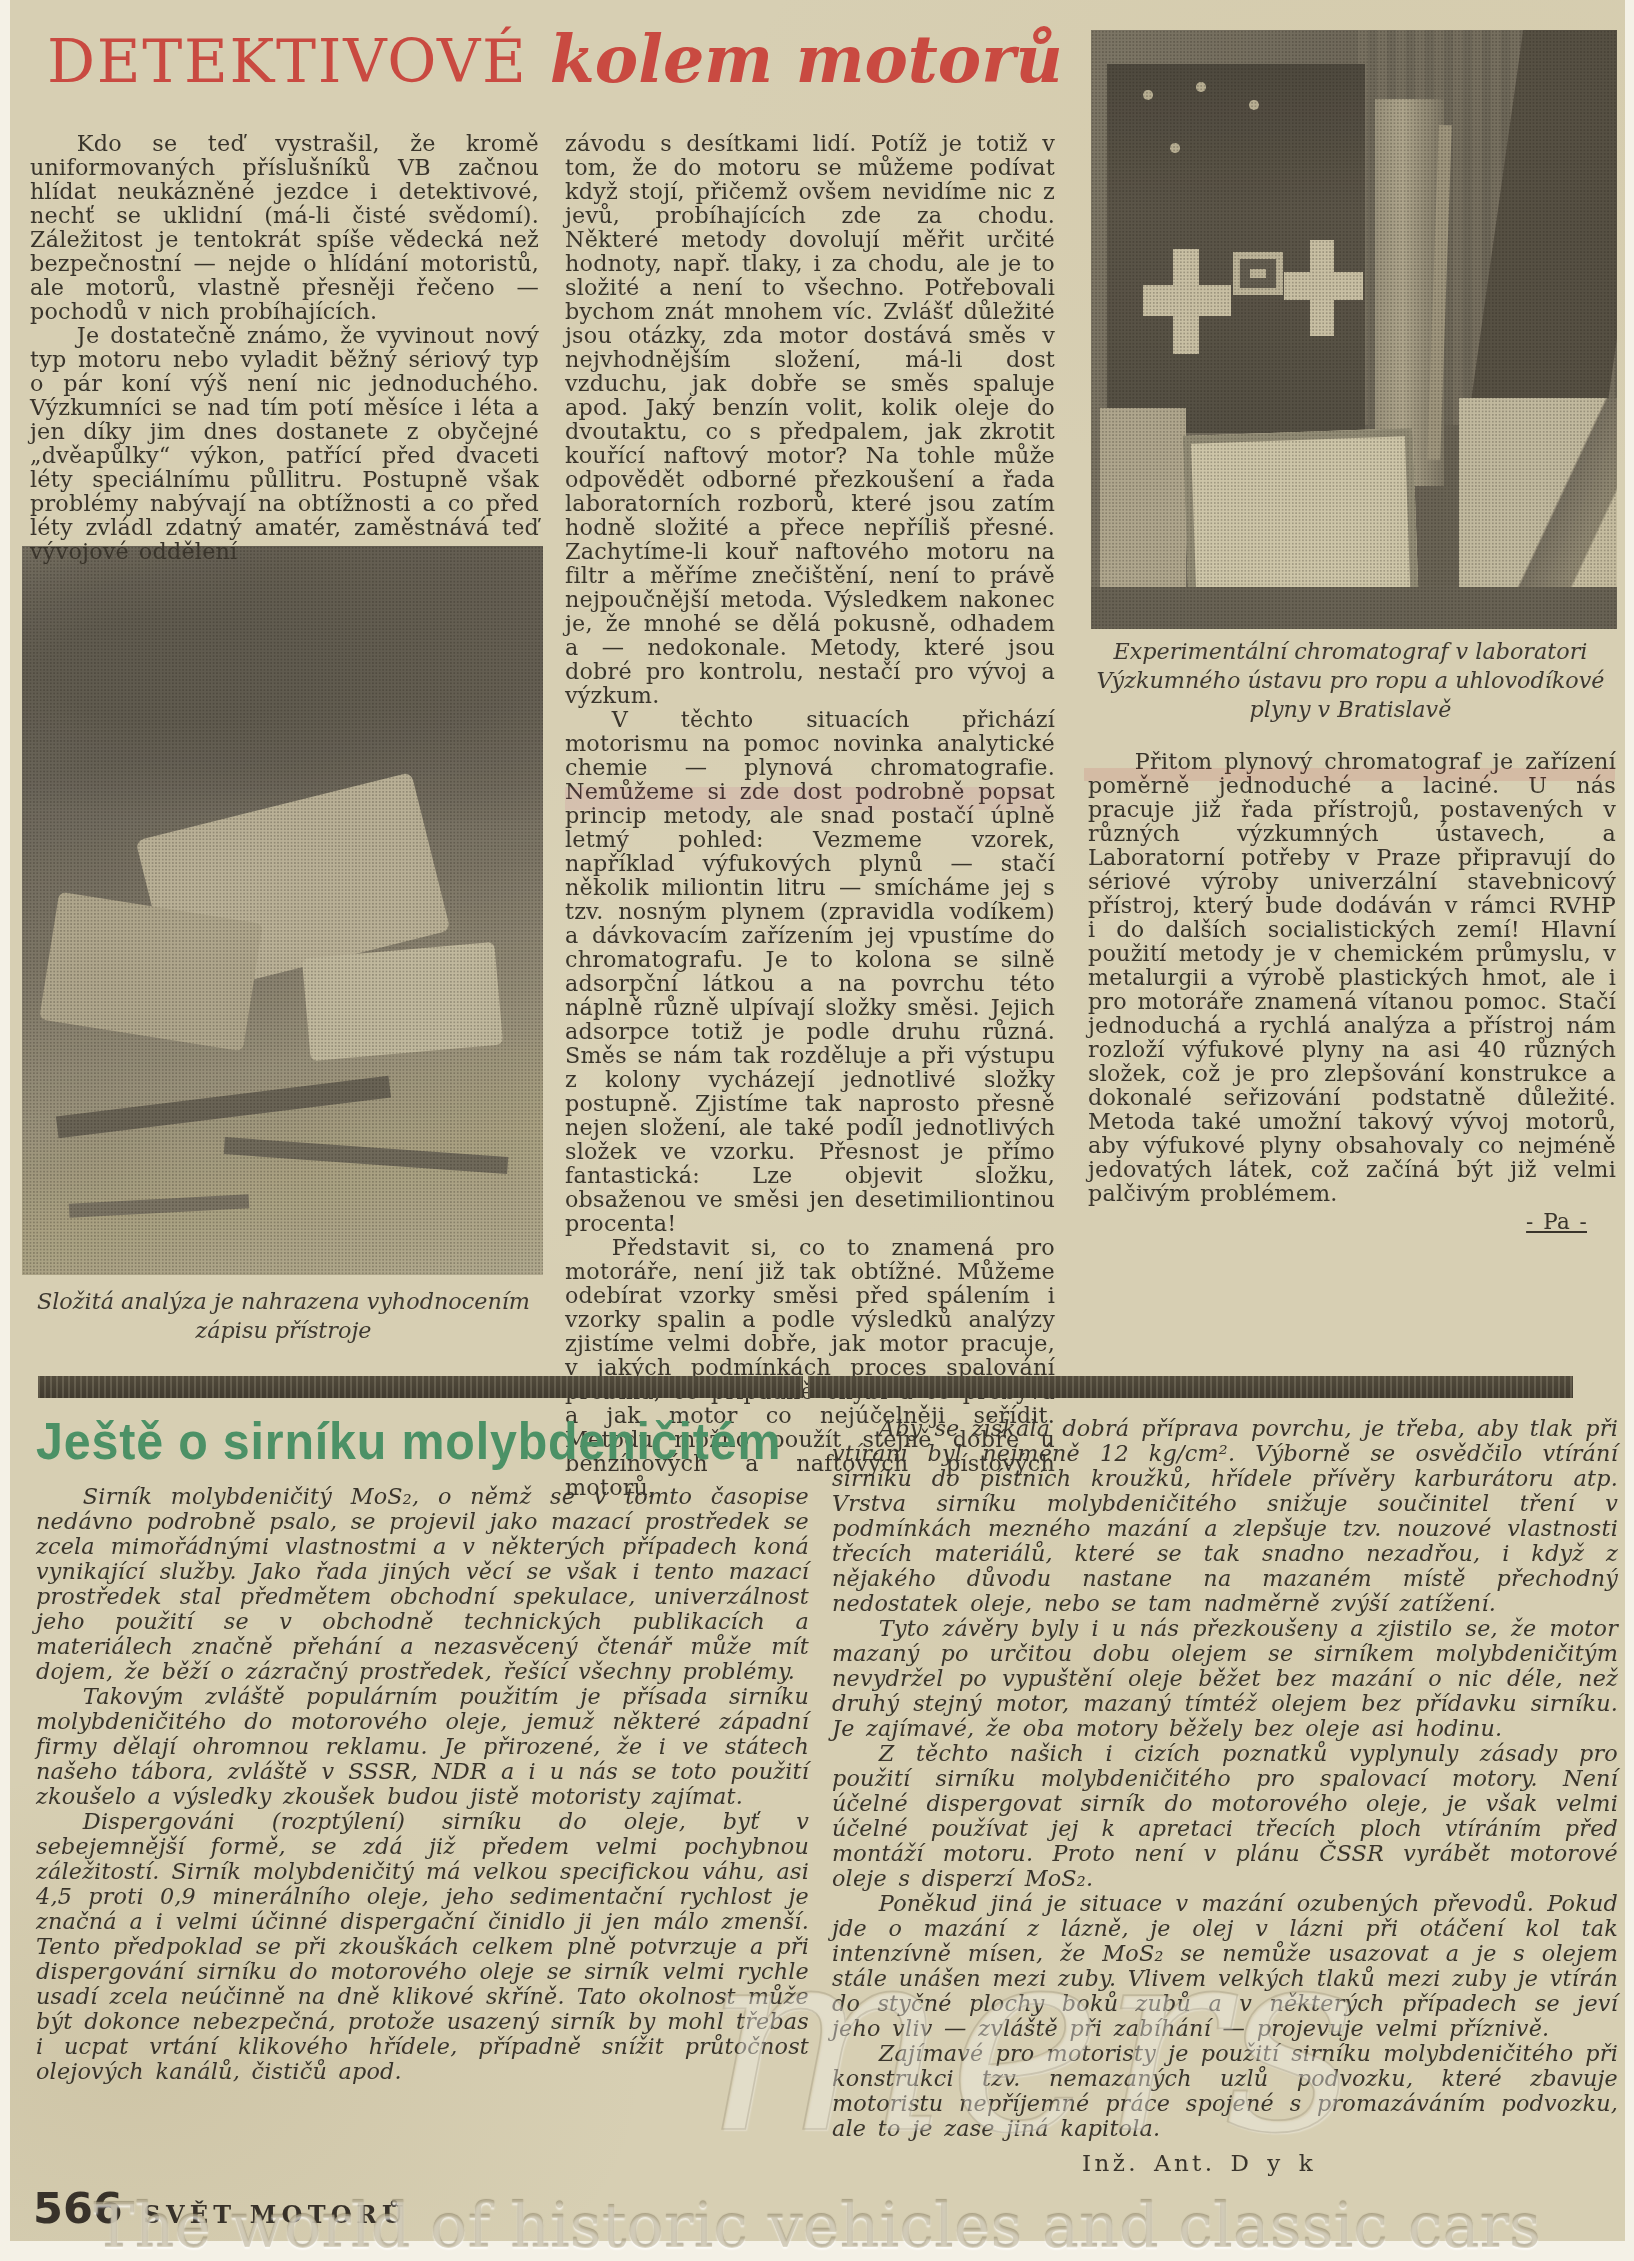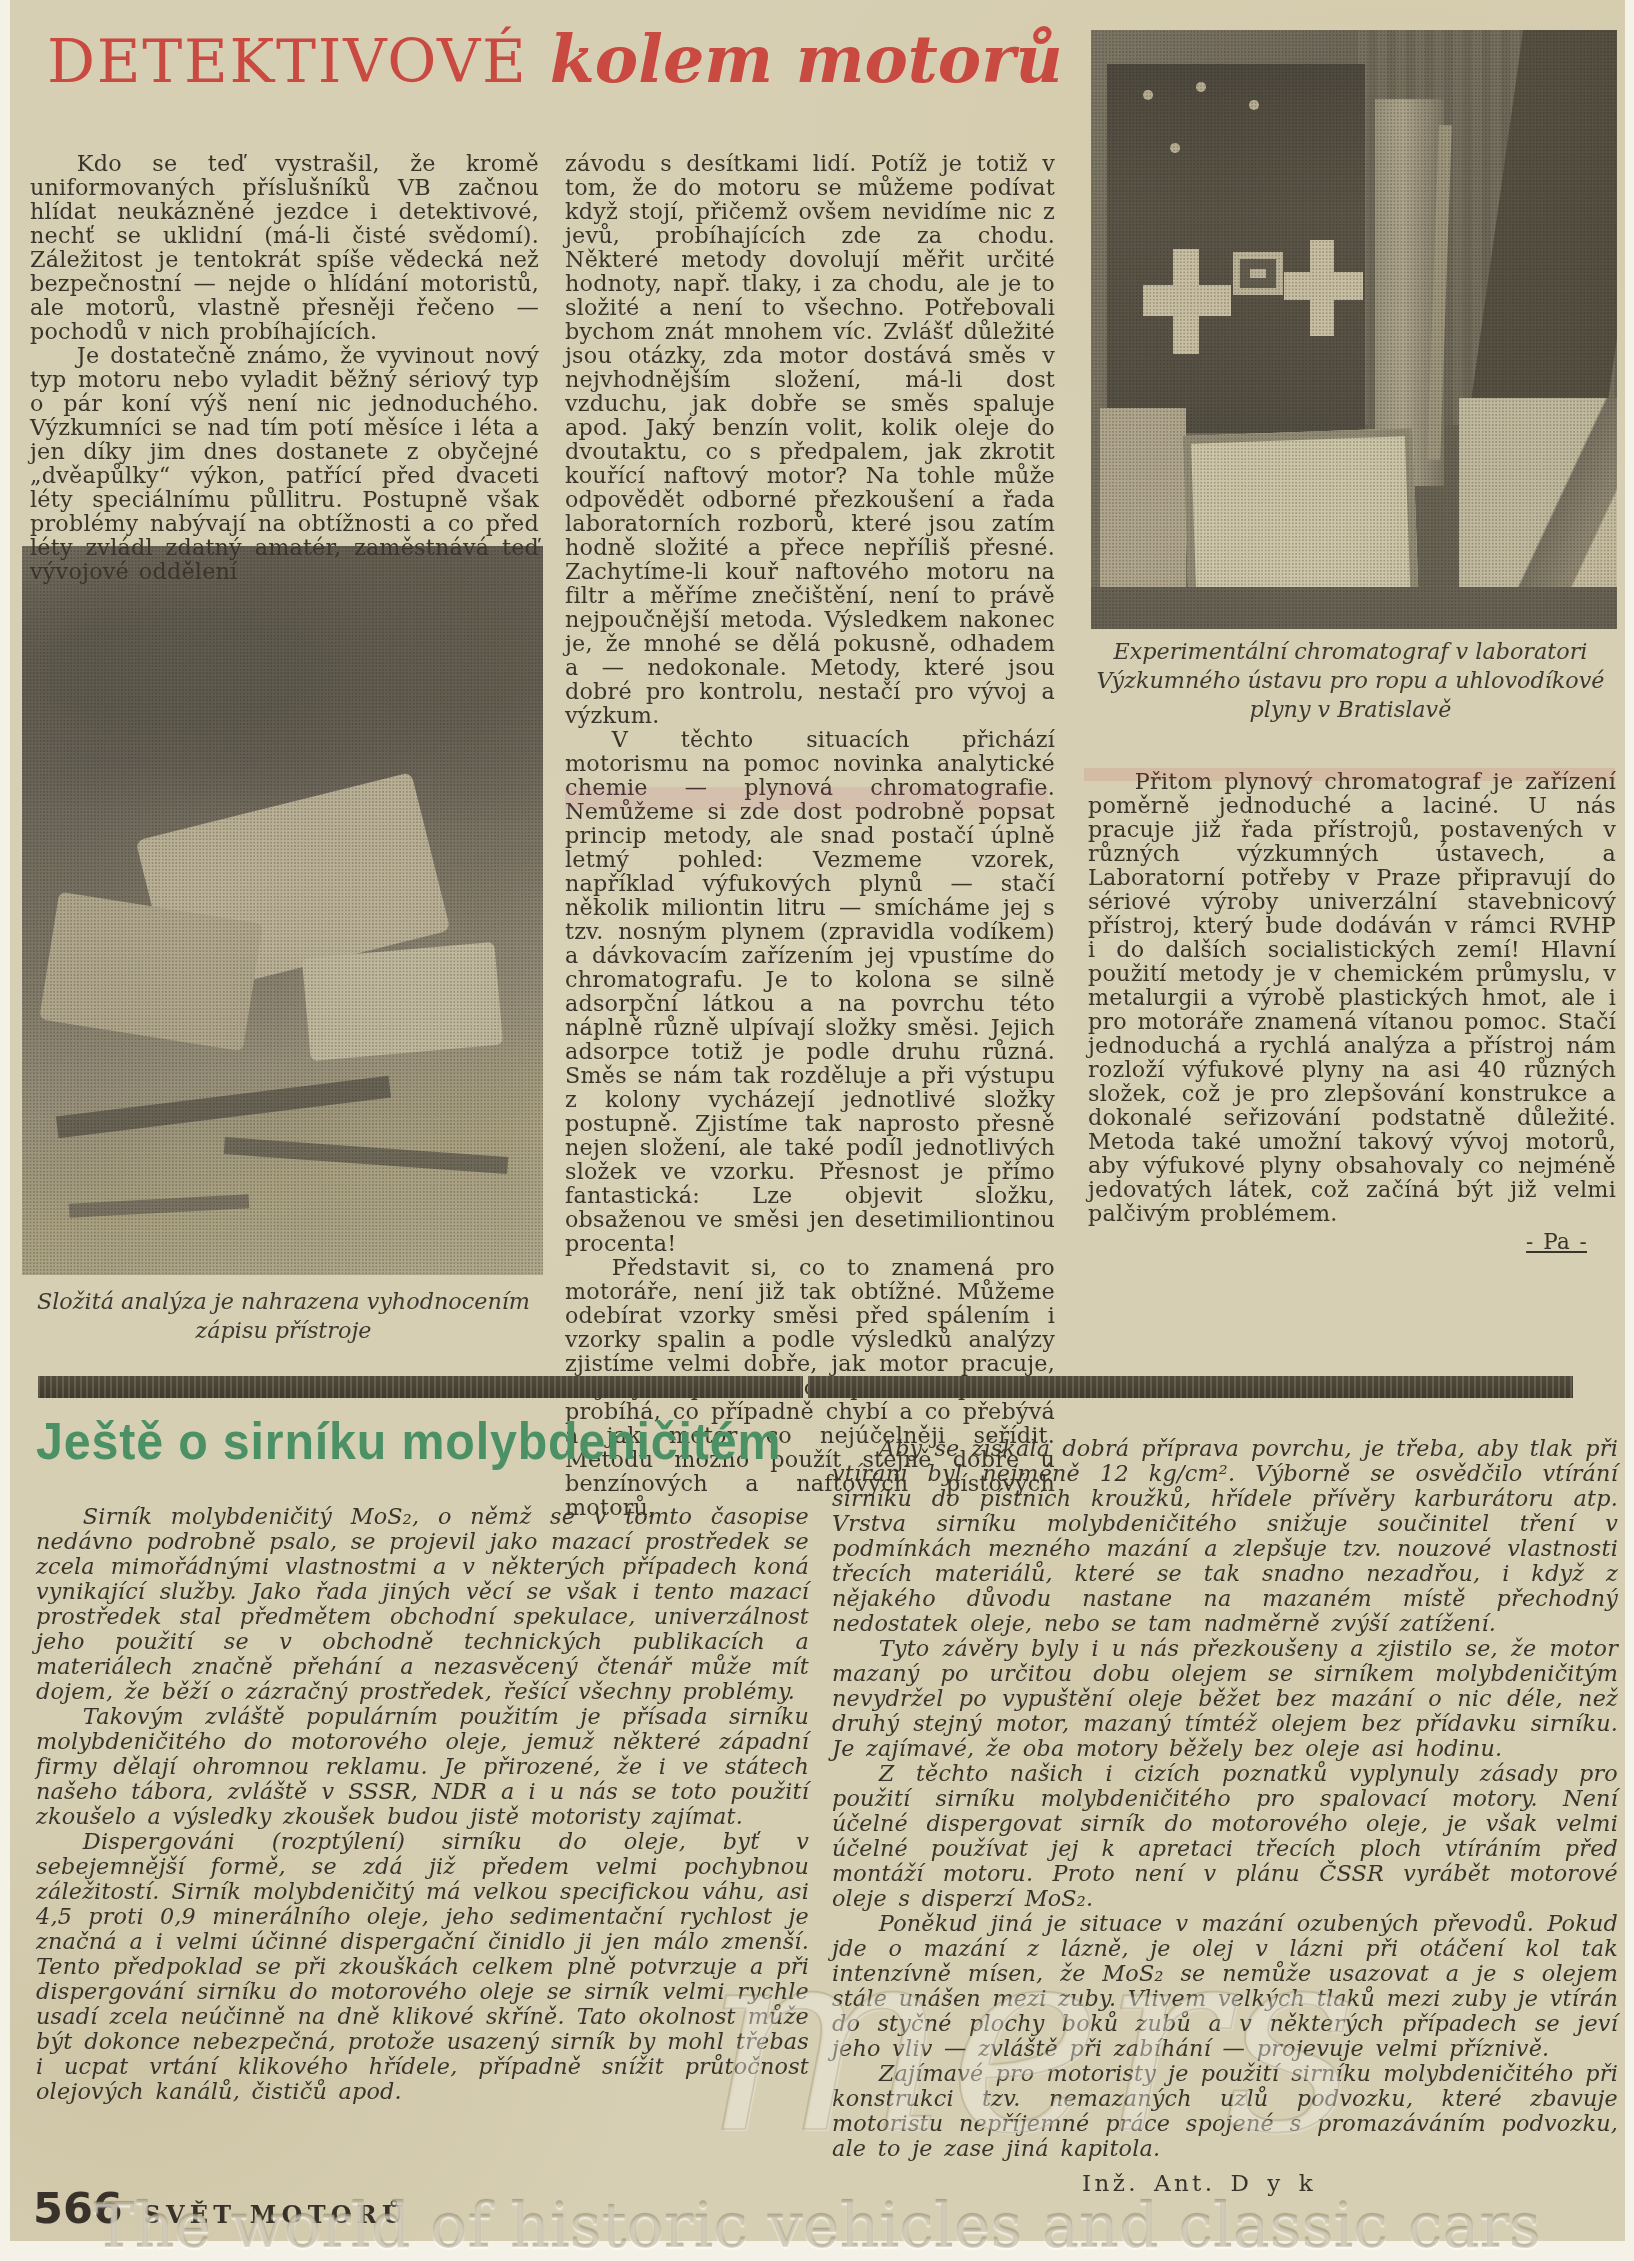--- a/index.html
+++ b/index.html
@@ -15,21 +15,21 @@
   
   .edge{position:absolute;background:#f4f1e6;}
   .edge-left{left:0;top:0;width:10.3px;height:2261px;}
   .edge-right{left:1625px;top:0;width:9.5px;height:2261px;}
   .edge-bottom{left:0;top:2241px;width:1634px;height:20.6px;}
   
   .a1-title{position:absolute;left:47px;top:20.6px;white-space:nowrap;}
   .a1-title .main{font-family:"DejaVu Serif",serif;font-weight:normal;font-size:60px;letter-spacing:1.7px;color:#c94a41;}
   .a1-title .sub{font-family:"DejaVu Serif",serif;font-weight:bold;font-style:italic;font-size:65px;color:#c94a41;margin-left:22.3px;}
   
-  .col{position:absolute;text-align:justify;font-size:22.3px;line-height:24px;letter-spacing:0.2px;word-spacing:2.6px;margin-top:20px;}
+  .col{position:absolute;text-align:justify;font-size:22.3px;line-height:24px;letter-spacing:0.2px;word-spacing:2.6px;}
   .col p{margin:0;}
   .col p.ind{text-indent:2.1em;}
   .col1{left:30px;top:131px;width:509px;}
   .col2{left:565px;top:131px;width:490px;}
   .col3{left:1088px;top:749px;width:528px;}
   .byline{text-align:right;padding-right:29px;margin-top:5.2px !important;font-size:21.5px;text-decoration:underline;}
   
   .caption{position:absolute;font-style:italic;font-size:22.3px;line-height:29px;text-align:center;color:#3d3830;}
   .cap-left{left:26px;top:1287px;width:515px;}
   .cap-right{left:1072px;top:637px;width:557px;}

